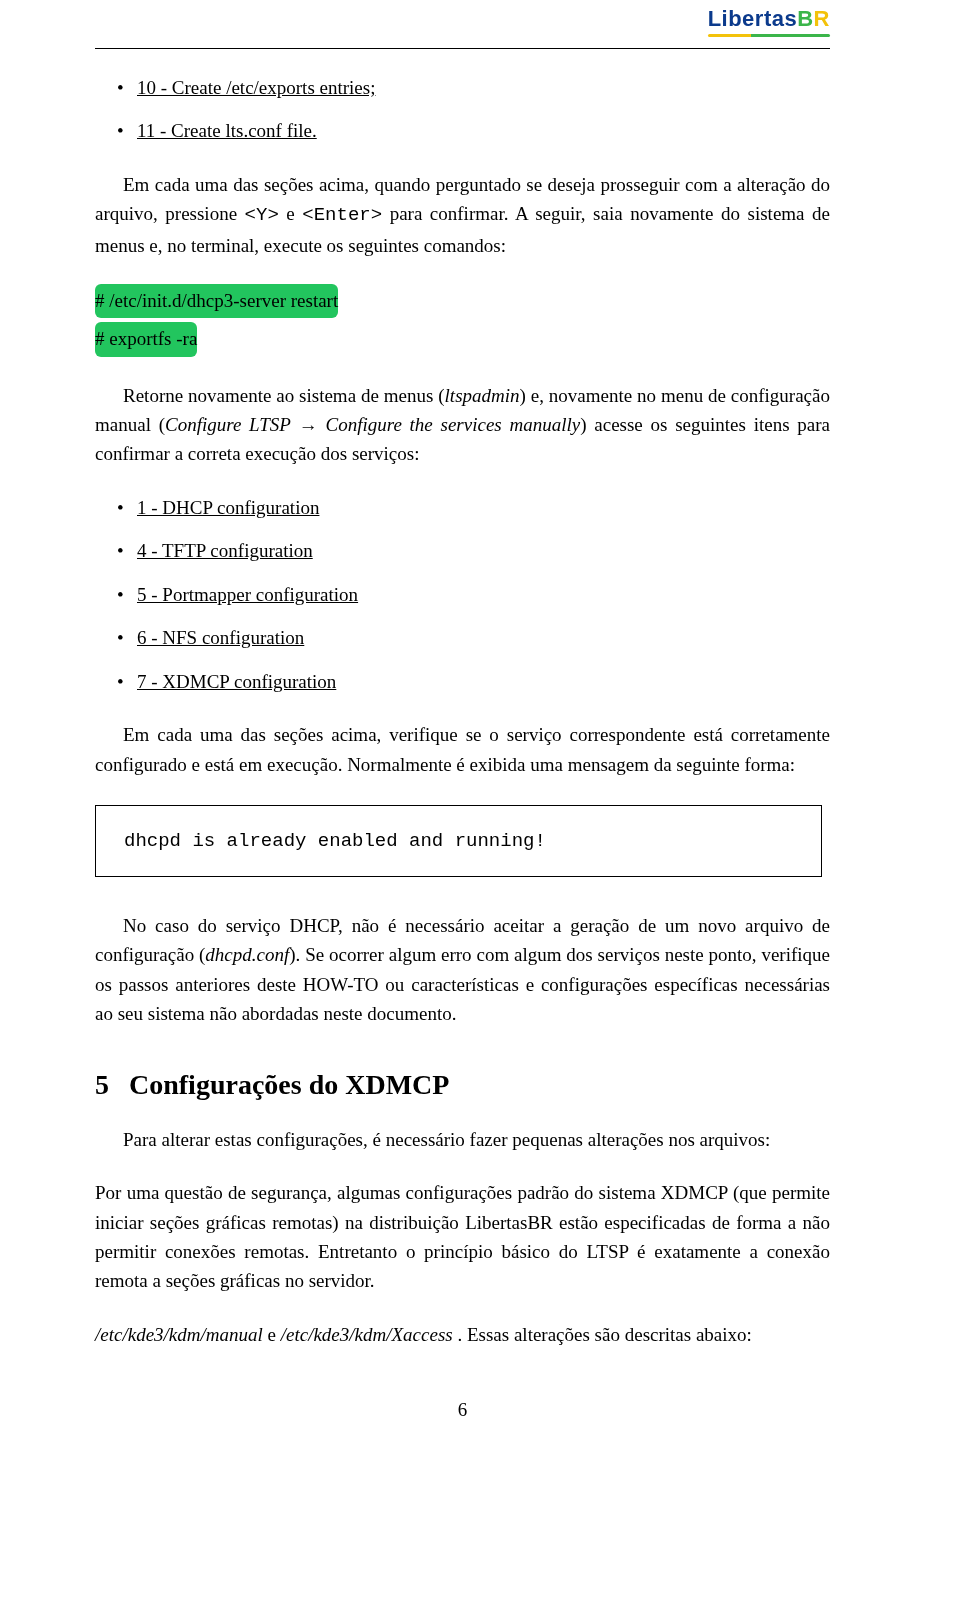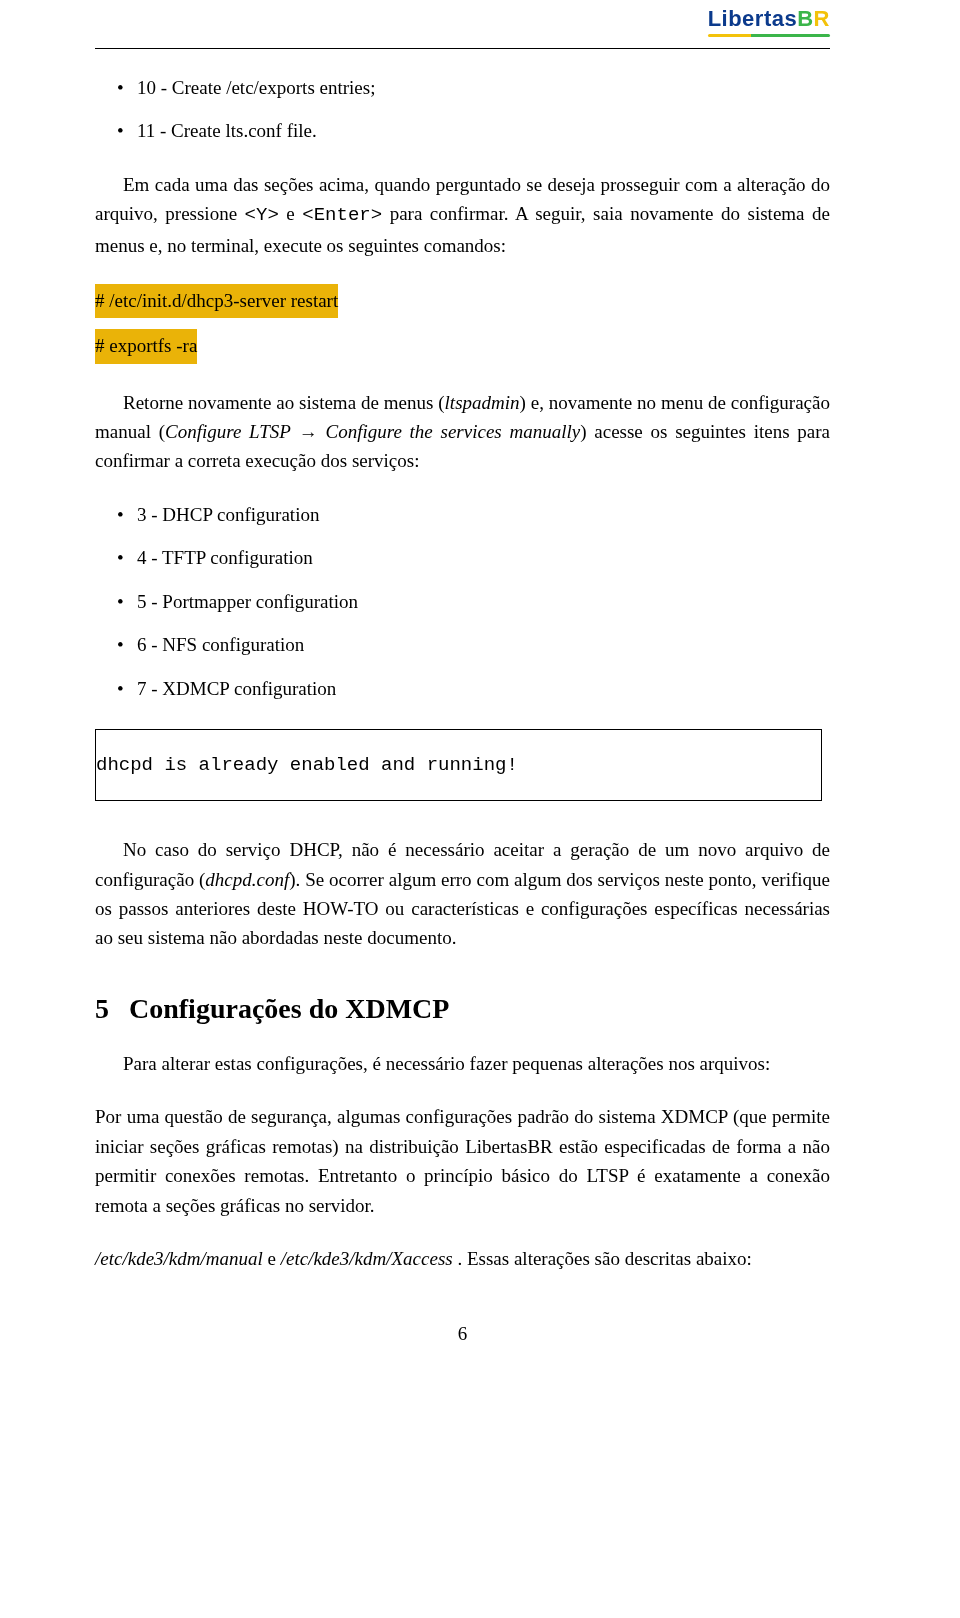--- a/index.html
+++ b/index.html
@@ -42,20 +42,21 @@
   }
   .rule {
     border: 0;
     border-top: 1px solid #000;
     margin: 36px 0 24px 0;
   }
   ul.top-list, ul.mid-list {
     list-style: none;
     padding-left: 42px;
     margin: 18px 0;
+    text-decoration: underline;
   }
   ul.top-list li, ul.mid-list li {
     position: relative;
     font-size: 19px;
     line-height: 1.55;
     margin: 14px 0;
   }
   ul.top-list li::before, ul.mid-list li::before {
     content: "•";
     position: absolute;
@@ -67,31 +68,32 @@
     font-size: 19px;
     line-height: 1.55;
     text-align: justify;
     margin: 24px 0;
     text-indent: 28px;
   }
   p.no-indent { text-indent: 0; }
   .cmd {
     font-size: 19px;
     line-height: 1.8;
-    margin: 11px 0;
+    margin: 4px 0;
     padding: 0;
     display: block;
-    background: #eab308;
+    background: #22c55e;
     width: fit-content;
+    border-radius: 6px;
   }
   .mono, .tt { font-family: "Courier New", Courier, monospace; }
   .italic { font-style: italic; }
   .code-box {
     border: 1px solid #000;
-    padding: 24px 0;
+    padding: 24px 28px;
     margin: 26px 8px 34px 0;
     font-family: "Courier New", Courier, monospace;
     font-size: 19px;
   }
   h2.section {
     font-size: 28px;
     font-weight: 700;
     margin: 40px 0 18px 0;
   }
   h2.section .num { margin-right: 20px; }
@@ -125,27 +127,28 @@
   </p>
 
   <span class="cmd"># /etc/init.d/dhcp3-server restart</span>
   <span class="cmd"># exportfs -ra</span>
 
   <p class="body">
     <span>Retorne novamente ao sistema de menus (</span><span class="italic">ltspadmin</span><span>) e, novamente no menu de configuração manual (</span><span class="italic">Configure LTSP</span><span> → </span><span class="italic">Configure the services manually</span><span>) acesse os seguintes itens para confirmar a correta execução dos serviços:</span>
   </p>
 
   <ul class="mid-list">
-    <li>3 - DHCP configuration</li>
+    <li>1 - DHCP configuration</li>
     <li>4 - TFTP configuration</li>
     <li>5 - Portmapper configuration</li>
     <li>6 - NFS configuration</li>
     <li>7 - XDMCP configuration</li>
   </ul>
 
+  <p class="body">Em cada uma das seções acima, verifique se o serviço correspondente está corretamente configurado e está em execução. Normalmente é exibida uma mensagem da seguinte forma:</p>
 
   <div class="code-box">dhcpd is already enabled and running!</div>
 
   <p class="body">
     <span>No caso do serviço DHCP, não é necessário aceitar a geração de um novo arquivo de configuração (</span><span class="italic">dhcpd.conf</span><span>). Se ocorrer algum erro com algum dos serviços neste ponto, verifique os passos anteriores deste HOW-TO ou características e configurações específicas necessárias ao seu sistema não abordadas neste documento.</span>
   </p>
 
   <h2 class="section">
     <span class="num">5</span><span>Configurações do XDMCP</span>
   </h2>

